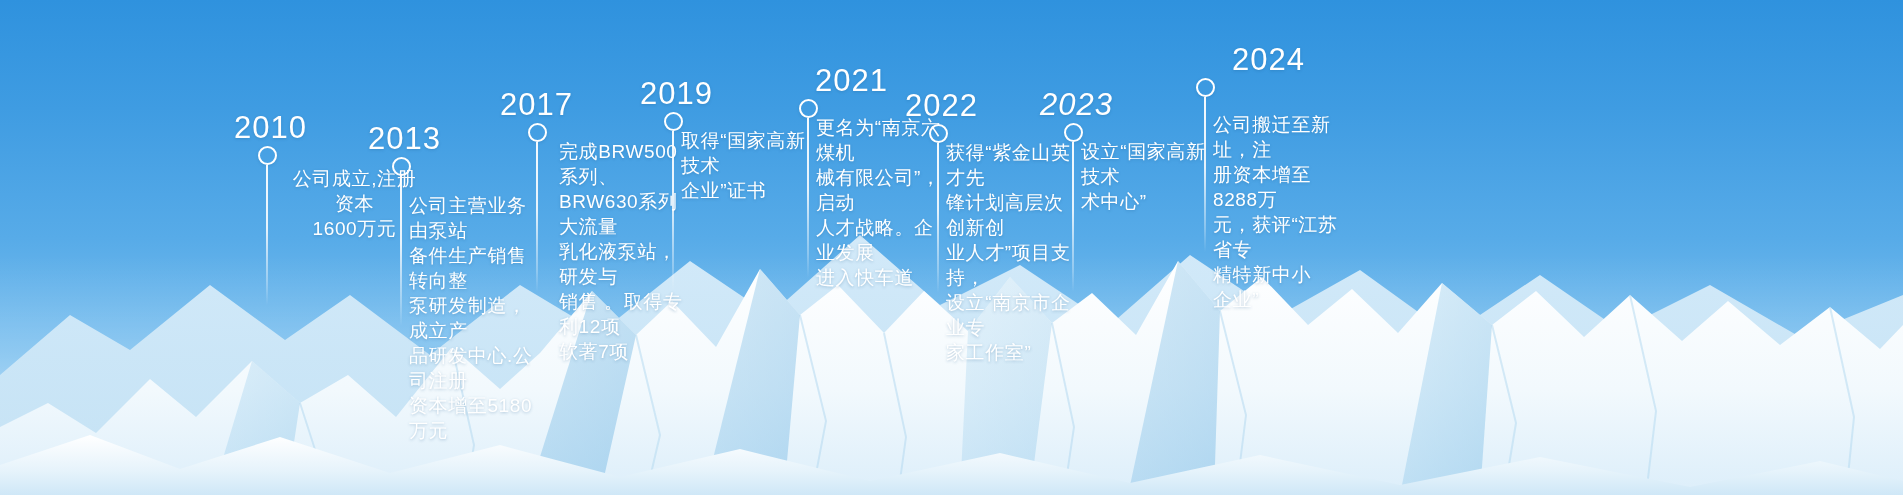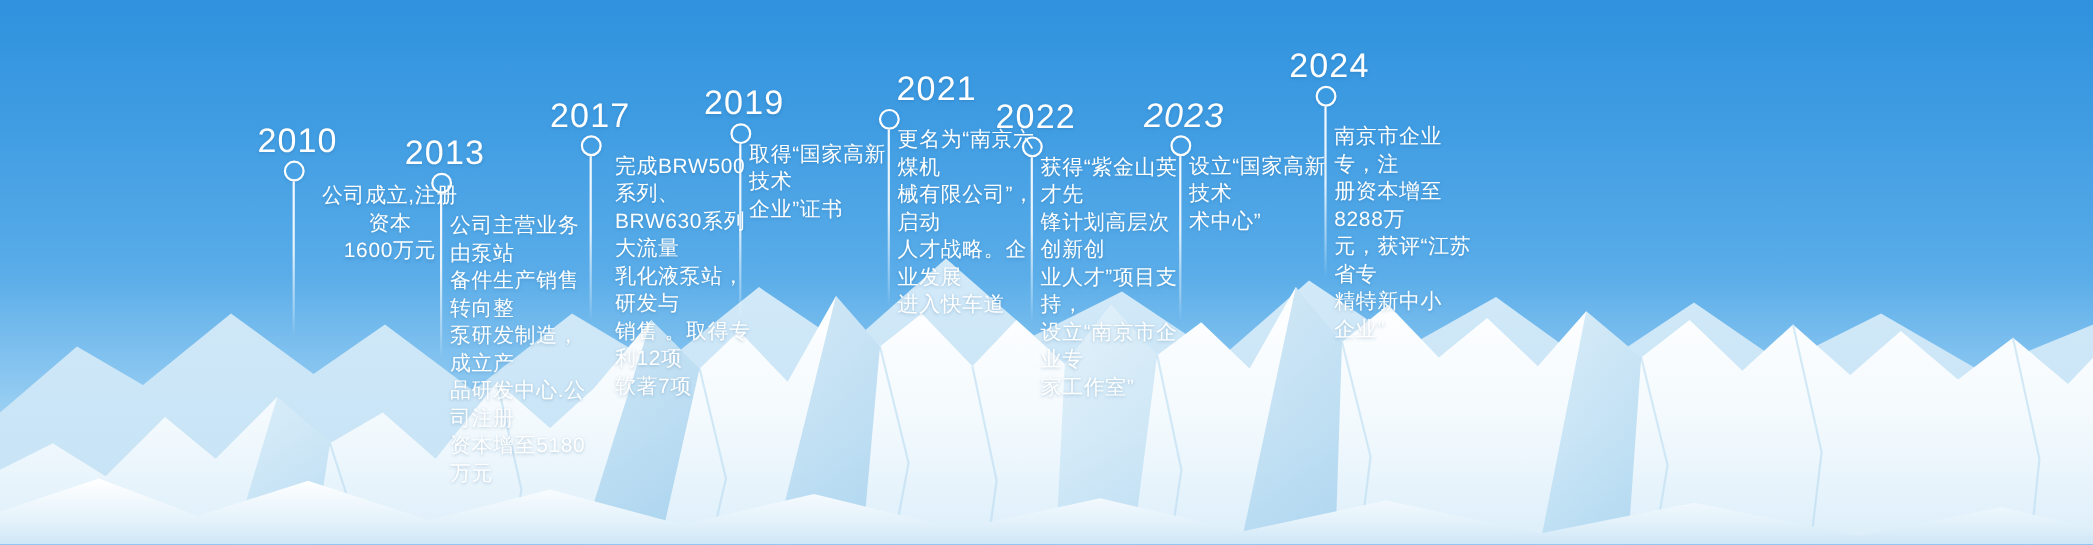--- a/index.html
+++ b/index.html
@@ -178,23 +178,23 @@
 家工作室”</div>
       </div>
       <div class="node">
         <div class="year" style="left: 1040px; top: 87px; font-style: italic;">2023</div>
         <div class="dot" style="left: 1064px; top: 123px;"></div>
         <div class="stem" style="left: 1072px; top: 142px; height: 150px;"></div>
         <div class="desc" style="left: 1081px; top: 139px; width: 128px;">设立“国家高新技术
 术中心”</div>
       </div>
       <div class="node">
-        <div class="year" style="left: 1172px; top: 42px;">2024</div>
+        <div class="year" style="left: 1232px; top: 42px;">2024</div>
         <div class="dot" style="left: 1196px; top: 78px;"></div>
         <div class="stem" style="left: 1204px; top: 97px; height: 155px;"></div>
-        <div class="desc" style="left: 1213px; top: 112px; width: 130px;">南京市企业专，注
+        <div class="desc" style="left: 1213px; top: 112px; width: 130px;">公司搬迁至新址，注
 册资本增至8288万
 元，获评“江苏省专
 精特新中小
 企业”</div>
       </div>
     </div>
 </div>
 
 </body></html>

